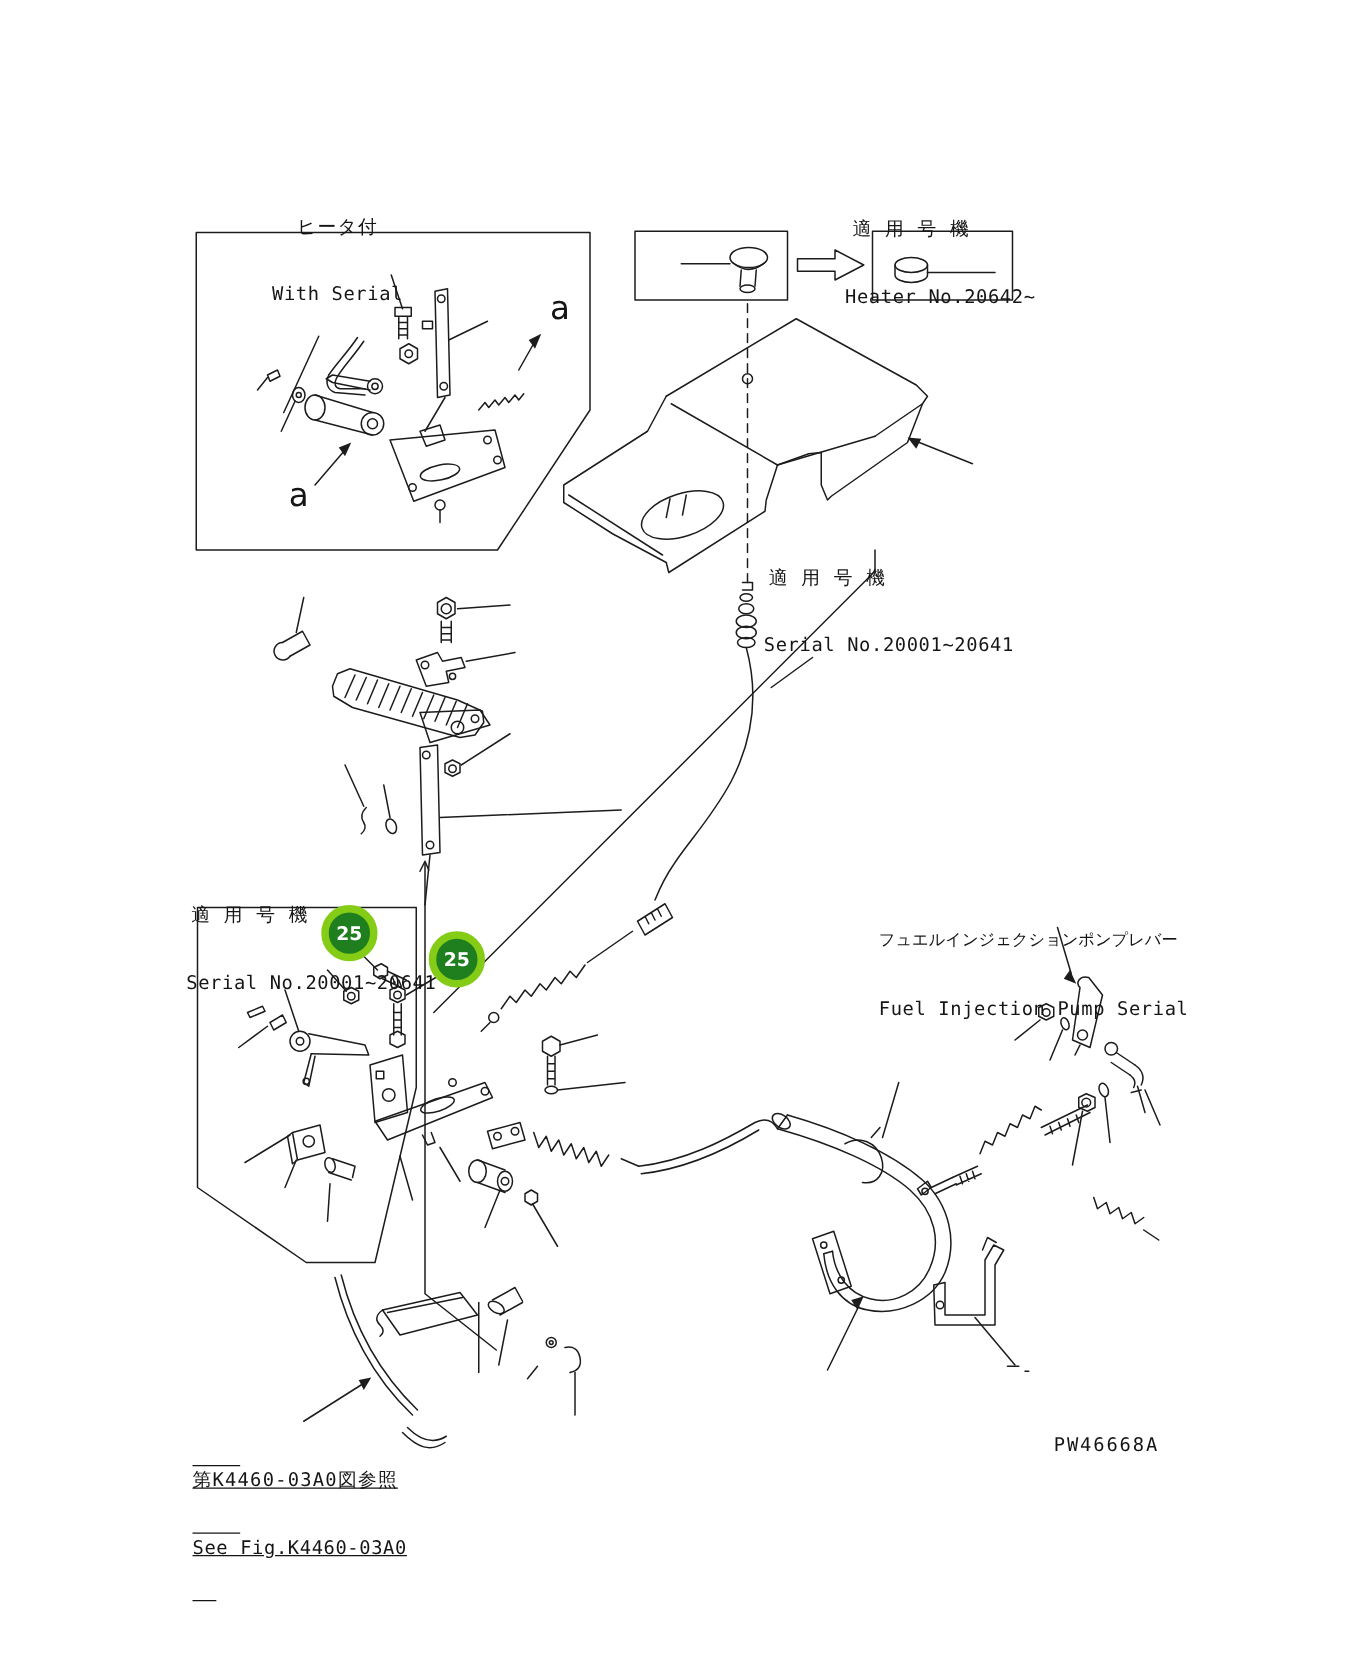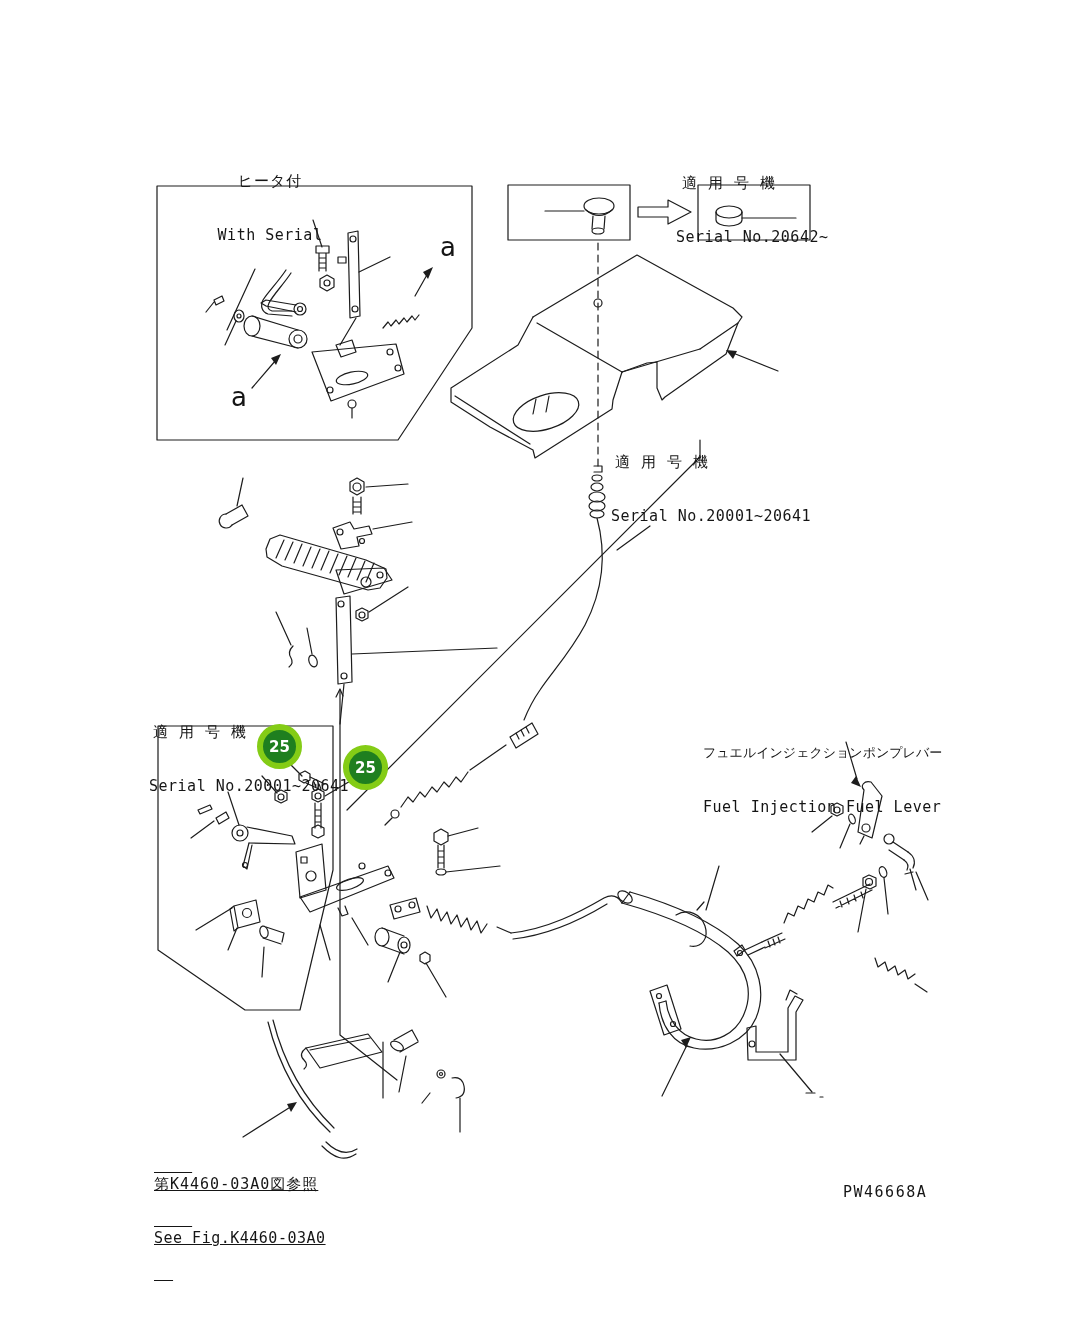--- a/index.html
+++ b/index.html
@@ -285,46 +285,46 @@
     </g>
   </svg>
 
   <div class="lbl ctr" style="left:170px;top:136px;width:200px;">
     <div class="jp">ヒータ付</div>
     <div>With Serial</div>
   </div>
 
   <div class="lbl" style="left:676px;top:138px;">
     <div class="jp" style="padding-left:6px;">適 用 号 機</div>
-    <div>Serial No.20642~</div>
+    <div>Heater No.20642~</div>
   </div>
 
 
   <div class="lbl" style="left:611px;top:417px;">
     <div class="jp" style="padding-left:4px;">適 用 号 機</div>
     <div>Serial No.20001~20641</div>
   </div>
 
   <div class="lbl" style="left:149px;top:687px;">
     <div class="jp" style="padding-left:4px;">適 用 号 機</div>
     <div>Serial No.20001~20641</div>
   </div>
 
   <div class="lbl ctr" style="left:703px;top:708px;width:238px;">
     <div class="jp-sm">フュエルインジェクションポンプレバー</div>
-    <div>Fuel Injection Fuel Lever</div>
+    <div>Fuel Injection Pump Serial</div>
   </div>
 
   <div class="lbl" style="left:154px;top:1139px;text-decoration:underline;">
     <div class="jp">第K4460-03A0図参照</div>
     <div>See Fig.K4460-03A0</div>
   </div>
 
 
-  <div class="lbl" style="left:843px;top:1147px;letter-spacing:1.5px;margin-top:36px;">PW46668A</div>
+  <div class="lbl" style="left:843px;top:1147px;letter-spacing:1.5px;">PW46668A</div>
 
   <div class="viewA" style="left:440px;top:232px;">a</div>
   <div class="viewA" style="left:231px;top:382px;">a</div>
 
   <div class="badge" style="left: 257px; top: 724px; background: rgb(31, 127, 31); color: rgb(255, 255, 255);">25</div>
   <div class="badge" style="left: 343px; top: 745px; background: rgb(31, 127, 31); color: rgb(255, 255, 255);">25</div>
 
 </div>
 
 </body></html>

